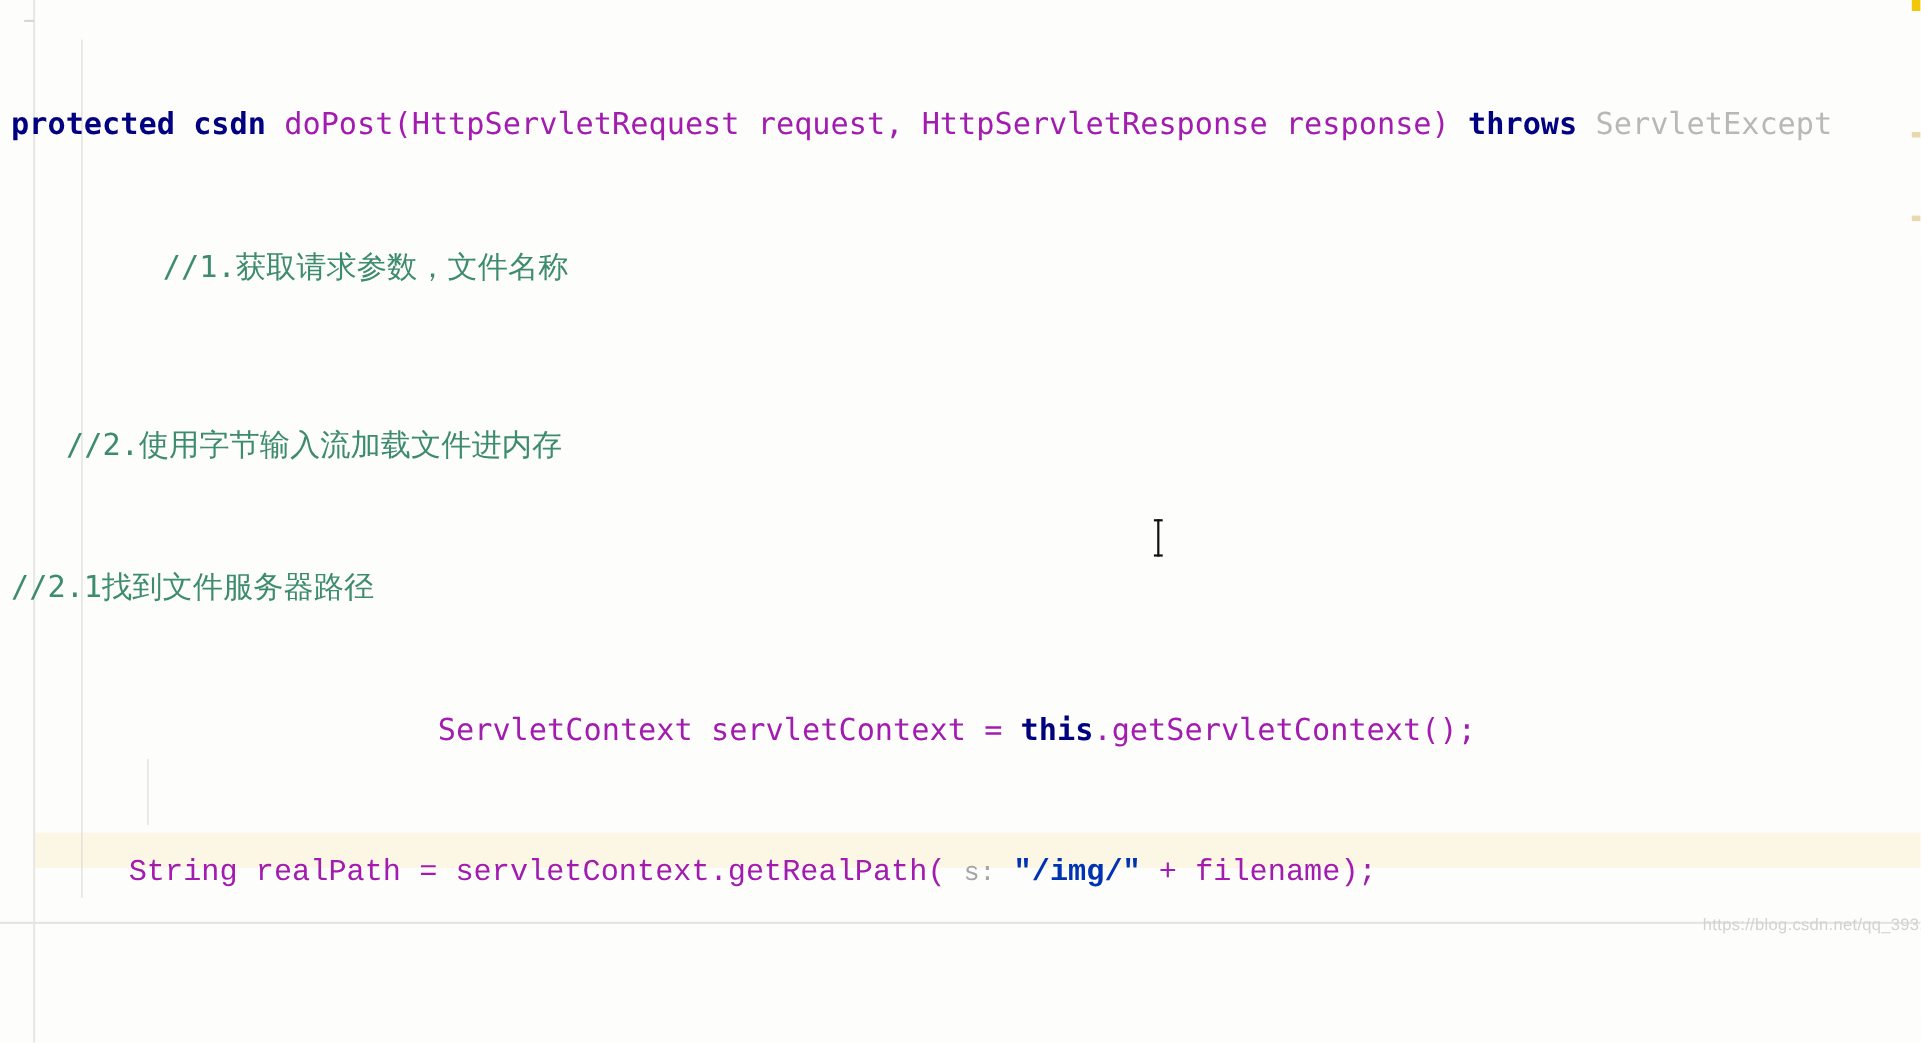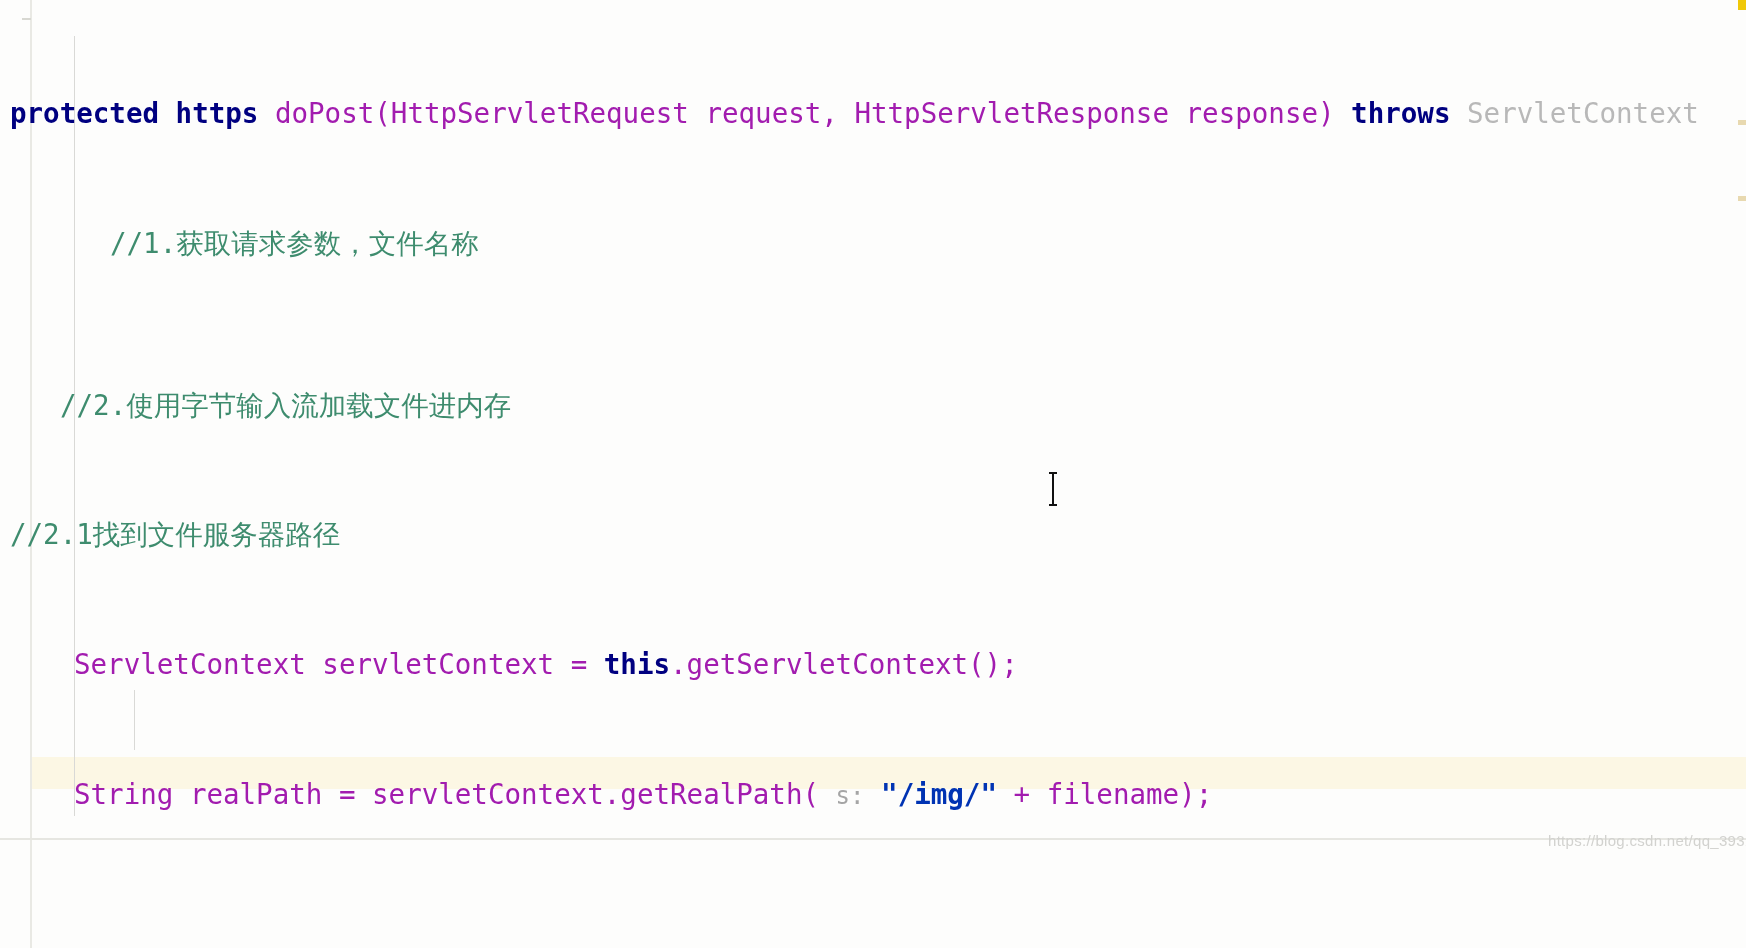--- a/index.html
+++ b/index.html
@@ -140,32 +140,32 @@
 
   <div class="gutter">
     <div class="gutter-fold" style="top:18px;"></div>
   </div>
 
   <div class="indent-guide" style="left:74px; top:36px; height:780px;"></div>
   <div class="indent-guide" style="left:134px; top:690px; height:60px;"></div>
 
   <div class="code">
 
-    <div class="line" style="padding-left:10px;"><span class="kw">protected</span><span class="plain"> </span><span class="kw">https</span><span class="plain"> </span><span class="plain">doPost(HttpServletRequest request, HttpServletResponse response)</span><span class="plain"> </span><span class="kw">throws</span><span class="plain"> </span><span class="dim">ServletContext</span></div>
-
-    <div class="line" style="padding-left:110px;"><span class="cmt">//1.获取请求参数，文件名称</span></div>
+    <div class="line" style="padding-left:10px;"><span class="kw">protected</span><span class="plain"> </span><span class="kw">csdn</span><span class="plain"> </span><span class="plain">doPost(HttpServletRequest request, HttpServletResponse response)</span><span class="plain"> </span><span class="kw">throws</span><span class="plain"> </span><span class="dim">ServletExcept</span></div>
+
+    <div class="line" style="padding-left:110px;margin-left:38px;"><span class="cmt">//1.获取请求参数，文件名称</span></div>
 
 
     <div class="line" style="padding-left:60px;"><span class="cmt">//2.使用字节输入流加载文件进内存</span></div>
 
     <div class="line" style=""><span class="cmt">//2.1找到文件服务器路径</span></div>
 
-    <div class="line" style="padding-left:74px;"><span class="plain">ServletContext servletContext = </span><span class="kw">this</span><span class="plain">.getServletContext();</span></div>
-
-    <div class="line" style="padding-left:74px;"><span class="plain">String realPath = servletContext.getRealPath(</span><span class="plain"> </span><span class="hint">s:</span><span class="plain"> </span><span class="str">"/img/"</span><span class="plain"> + filename);</span></div>
+    <div class="line" style="padding-left:74px;text-align:center;"><span class="plain">ServletContext servletContext = </span><span class="kw">this</span><span class="plain">.getServletContext();</span></div>
+
+    <div class="line" style="padding-left:117px;font-family:Liberation Mono, monospace;"><span class="plain">String realPath = servletContext.getRealPath(</span><span class="plain"> </span><span class="hint">s:</span><span class="plain"> </span><span class="str">"/img/"</span><span class="plain"> + filename);</span></div>
 
     
 
     
 
     
 
     
 
     

